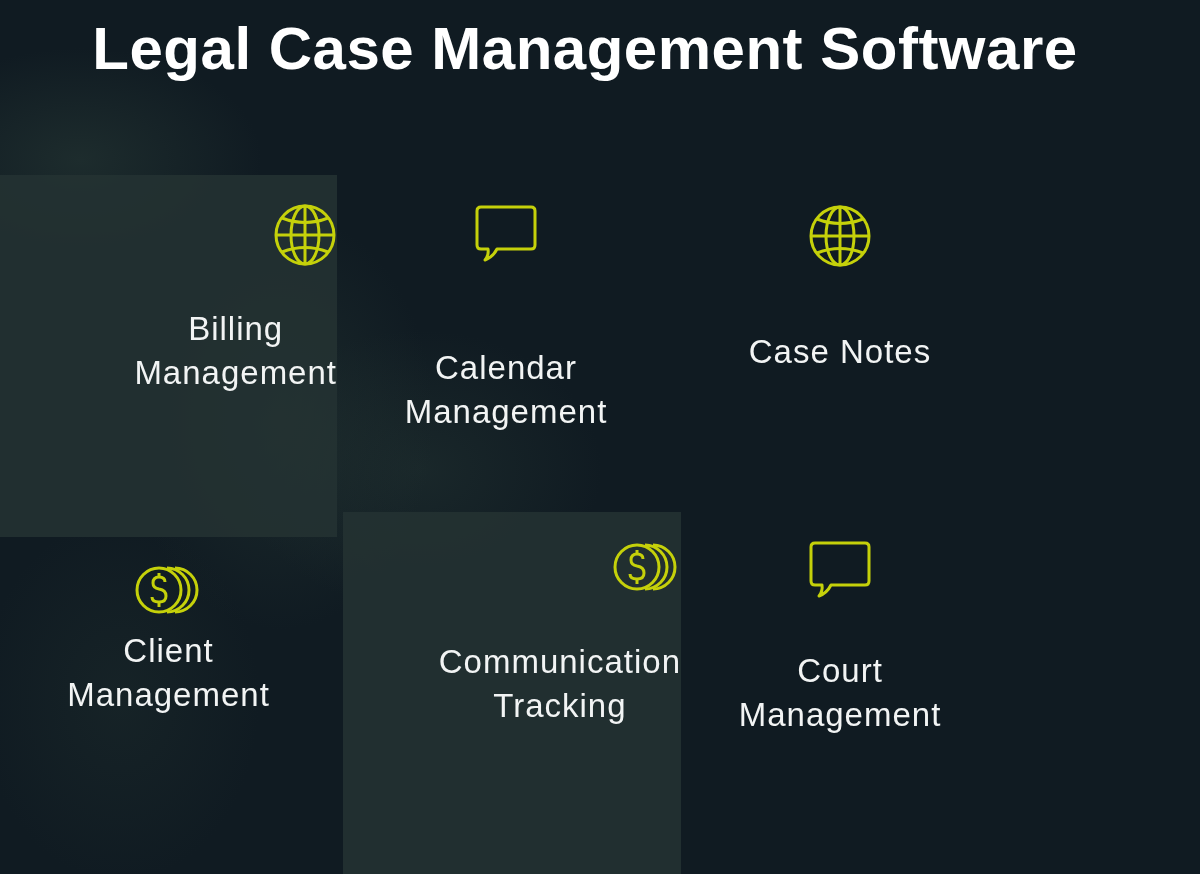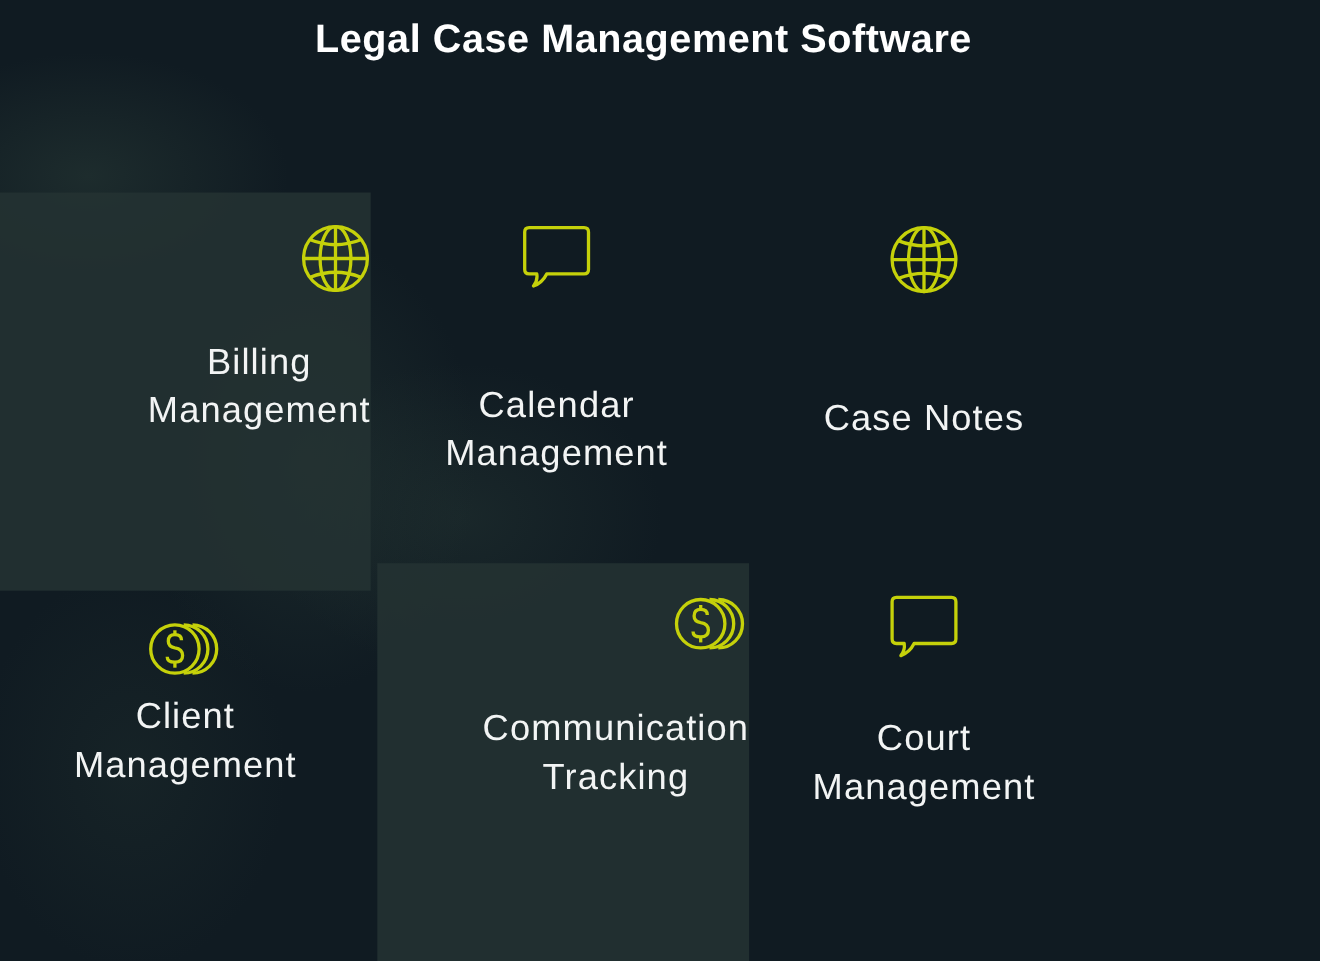--- a/index.html
+++ b/index.html
@@ -14,21 +14,21 @@
       position: absolute; inset: 0; pointer-events: none;
       background:
         radial-gradient(ellipse 260px 160px at 80px 160px, rgba(40,58,54,0.55), transparent 70%),
         radial-gradient(ellipse 220px 300px at 280px 420px, rgba(40,58,54,0.45), transparent 70%),
         radial-gradient(ellipse 260px 200px at 420px 470px, rgba(40,58,54,0.40), transparent 70%),
         radial-gradient(ellipse 200px 260px at 120px 700px, rgba(34,50,48,0.35), transparent 70%);
     }
     .title {
       position: absolute; left: 0; top: 14px; width: 1170px;
       text-align: center;
-      font-size: 36px; font-weight: 700; letter-spacing: 0.5px;
+      font-size: 60px; font-weight: 700; letter-spacing: 0.5px;
       color: #ffffff;
     }
     .card {
       position: absolute;
       display: flex; flex-direction: column; align-items: center;
     }
     .card.light { background: rgba(36,50,50,0.85); align-items: flex-end; }
     .card .icon { width: 64px; height: 64px; display: block; }
     .card .label {
       text-align: center;
@@ -75,21 +75,21 @@
   <span class="icon" style="margin-top:54px;">
     <svg viewBox="0 0 64 64" fill="none" stroke="#c5d10a" stroke-width="3">
       <circle cx="32" cy="32" r="29"></circle>
       <ellipse cx="32" cy="32" rx="14" ry="29"></ellipse>
       <line x1="32" y1="3" x2="32" y2="61"></line>
       <line x1="3" y1="32" x2="61" y2="32"></line>
       <path d="M9 15 Q32 24 55 15"></path>
       <path d="M9 49 Q32 40 55 49"></path>
     </svg>
   </span>
-  <div class="label" style="margin-top:90px;">Case Notes</div>
+  <div class="label" style="margin-top:62px;">Case Notes</div>
 </div>
 
 <div class="card" style="left:0; top:537px; width:337px; height:310px;">
   <span class="icon" style="margin-top:28px; width:68px; height:50px;">
     <svg viewBox="0 0 68 50" fill="none" stroke="#c5d10a" stroke-width="3">
       <path d="M40 3 A22 22 0 0 1 40 47"></path>
       <path d="M32 3 A22 22 0 0 1 32 47"></path>
       <circle cx="24" cy="25" r="22"></circle>
       <path d="M30 17 Q30 12 24 12 Q18 12 18 18 Q18 23 24 24 Q31 25 31 31 Q31 37 24 37 Q17 37 17 32"></path>
       <line x1="24" y1="8" x2="24" y2="12"></line>

